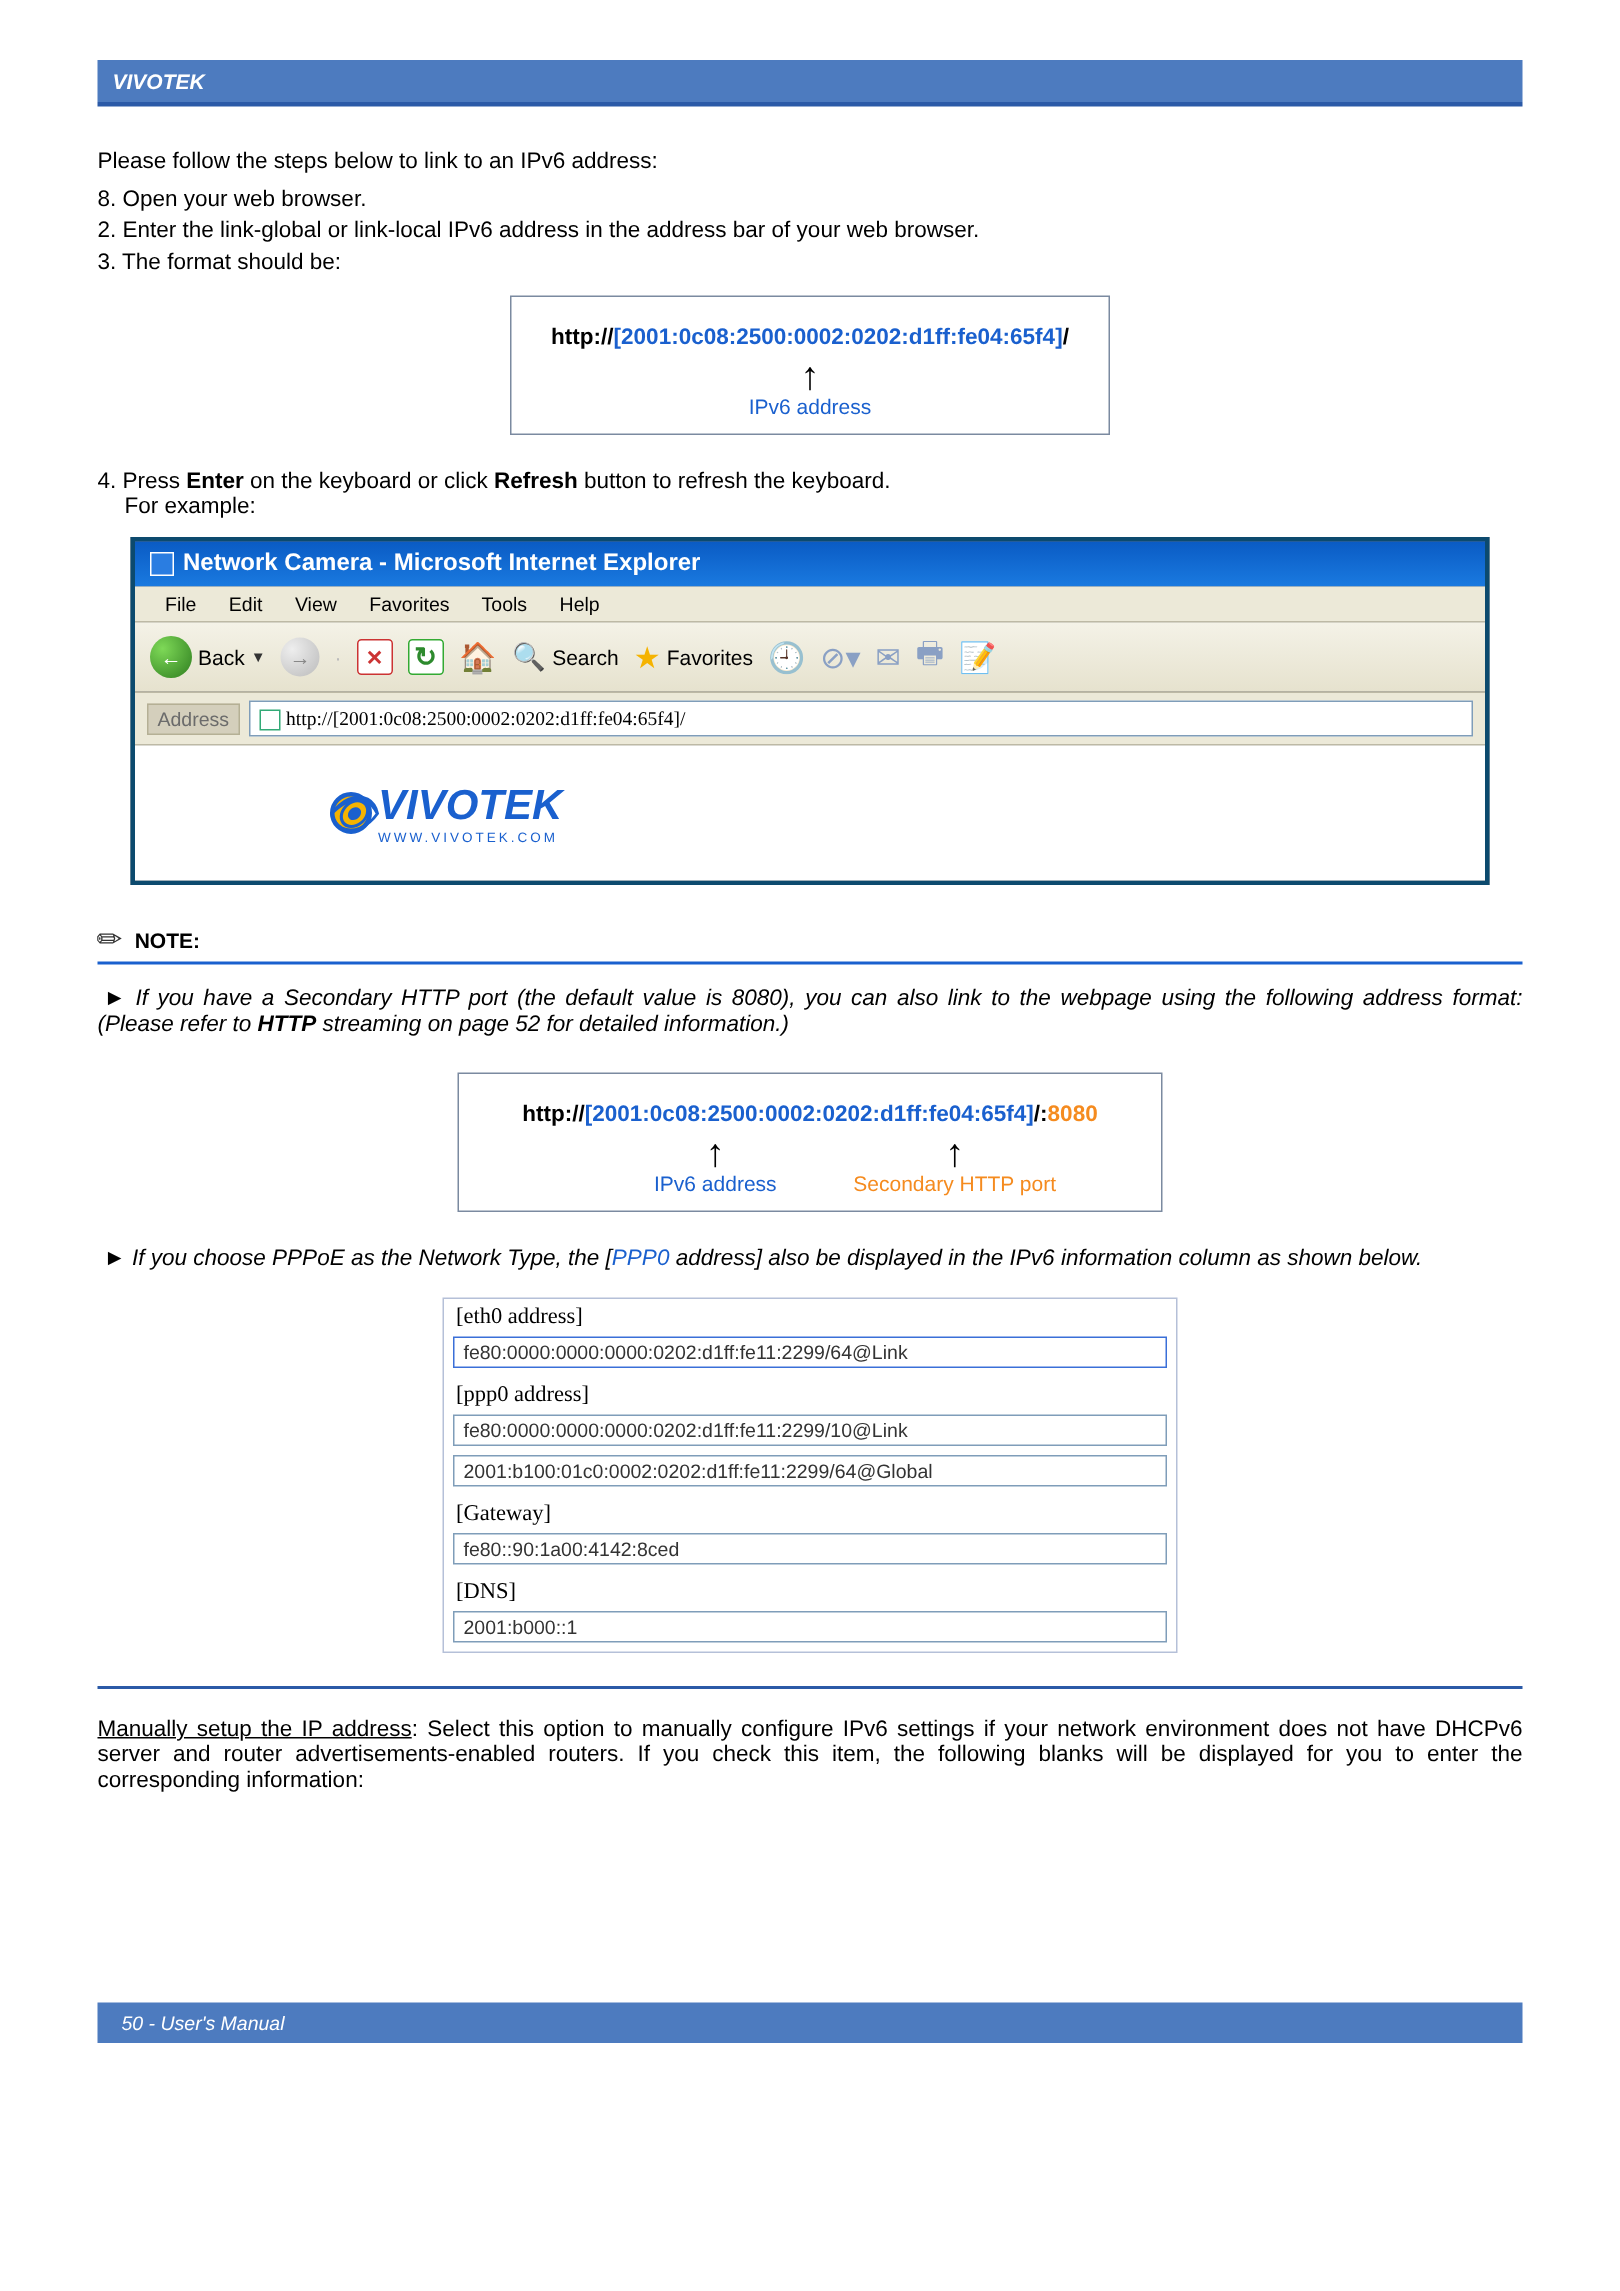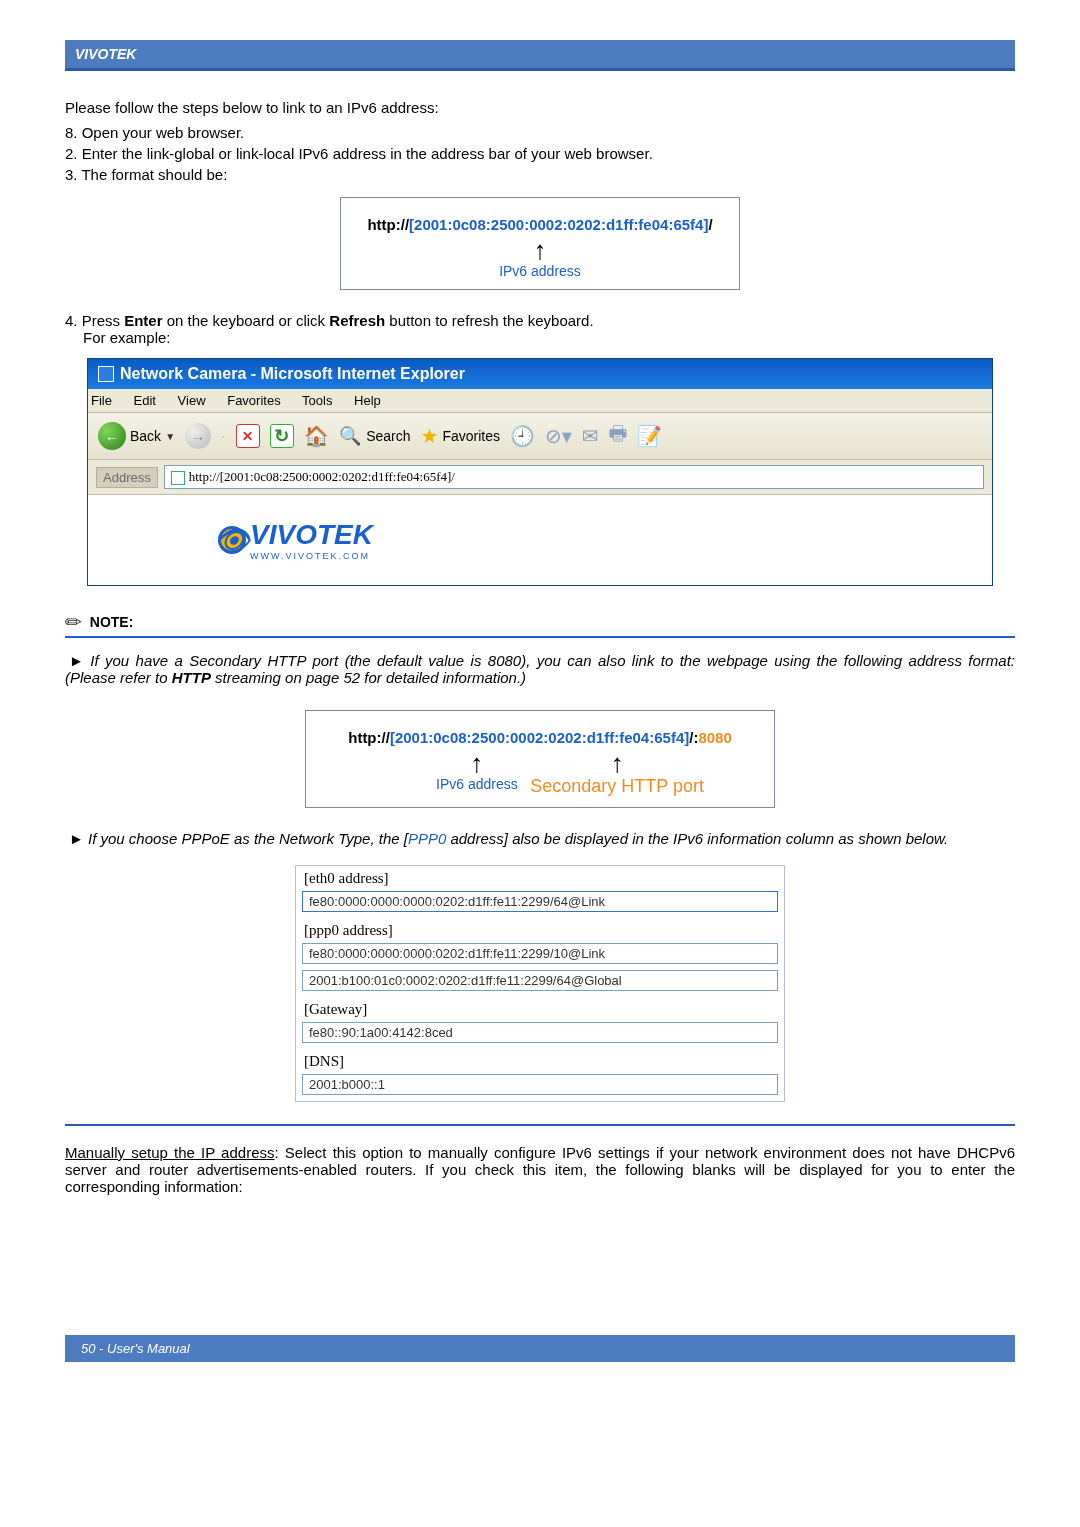--- a/index.html
+++ b/index.html
@@ -10,26 +10,26 @@
   .instr { margin-bottom: 8px; }
   .step { margin-left: 0; margin-bottom: 4px; }
   .url-box { border: 1px solid #7b8aa0; width: 400px; margin: 14px auto 22px auto; padding: 18px 14px 10px 14px; text-align: center; }
   .url-box2 { border: 1px solid #7b8aa0; width: 470px; margin: 24px auto 22px auto; padding: 18px 10px 10px 10px; text-align: center; }
   .url-line { font-weight: bold; font-size: 15px; }
   .url-black { color: #000; }
   .url-blue { color: #1a60ce; }
   .url-orange { color: #f58b1f; }
   .arrow-up { font-size: 26px; margin-top: 4px; line-height: 26px; }
   .label-ipv6 { color: #1a60ce; font-family: "Trebuchet MS", sans-serif; font-size: 14px; margin-top: 0px; }
-  .label-port { color: #f58b1f; font-family: "Trebuchet MS", sans-serif; font-size: 18px; }
+  .label-port { color: #f58b1f; font-family: "Trebuchet MS", sans-serif; font-size: 14px; }
   .press { margin-left: 0; }
-  .ie-shot { border: 1px solid #0c4a6e; margin: 12px 22px 24px 22px; background: #737373; }
+  .ie-shot { border: 3px solid #0c4a6e; margin: 12px 22px 24px 22px; background: #737373; }
   .ie-title { background: linear-gradient(to bottom, #0a5bc4, #1a7ae0); color: #fff; font-family: Tahoma, sans-serif; font-size: 16px; font-weight: bold; padding: 6px 10px; display: flex; align-items: center; }
   .ie-title .ie-icon { width: 16px; height: 16px; background: #2a7de1; margin-right: 6px; display:inline-block; border:1px solid #fff;}
-  .ie-menu { background: #ece9d8; border-bottom: 1px solid #bdb9a5; padding: 4px 3px; font-family: Tahoma, sans-serif; font-size: 13px; }
+  .ie-menu { background: #ece9d8; border-bottom: 1px solid #bdb9a5; padding: 4px 20px; font-family: Tahoma, sans-serif; font-size: 13px; }
   .ie-menu span { margin-right: 18px; }
   .ie-toolbar { background: linear-gradient(to bottom, #f4f2e7, #e6e2ce); padding: 6px 10px; display: flex; align-items: center; gap: 10px; border-bottom: 1px solid #bdb9a5; font-family: Tahoma, sans-serif; font-size: 14px;}
   .ie-btn { display: inline-flex; align-items: center; gap: 4px; }
   .circle-green { width: 28px; height: 28px; border-radius: 50%; background: radial-gradient(circle at 30% 30%, #7ed957, #2e7d1f); color:#fff; display:flex; align-items:center; justify-content:center; font-weight:bold;}
   .circle-grey { width: 26px; height: 26px; border-radius: 50%; background: radial-gradient(circle at 30% 30%, #eee, #bbb); color:#888; display:flex; align-items:center; justify-content:center; font-weight:bold;}
   .sq-red { width:24px; height:24px; border:1px solid #c33; display:flex; align-items:center; justify-content:center; color:#c33; font-weight:bold; background:#fff; border-radius:3px;}
   .sq-green { width:24px; height:24px; border:1px solid #3a3; display:flex; align-items:center; justify-content:center; color:#2d8a2d; font-weight:bold; background:#fff; border-radius:3px; font-size:18px;}
   .sq-home { width:26px; height:26px; display:flex; align-items:center; justify-content:center; color:#2d8a2d; font-size:20px;}
   .mag { color:#2b6bd0; font-size:18px;}
   .star { color:#f5b301; font-size:20px; }

